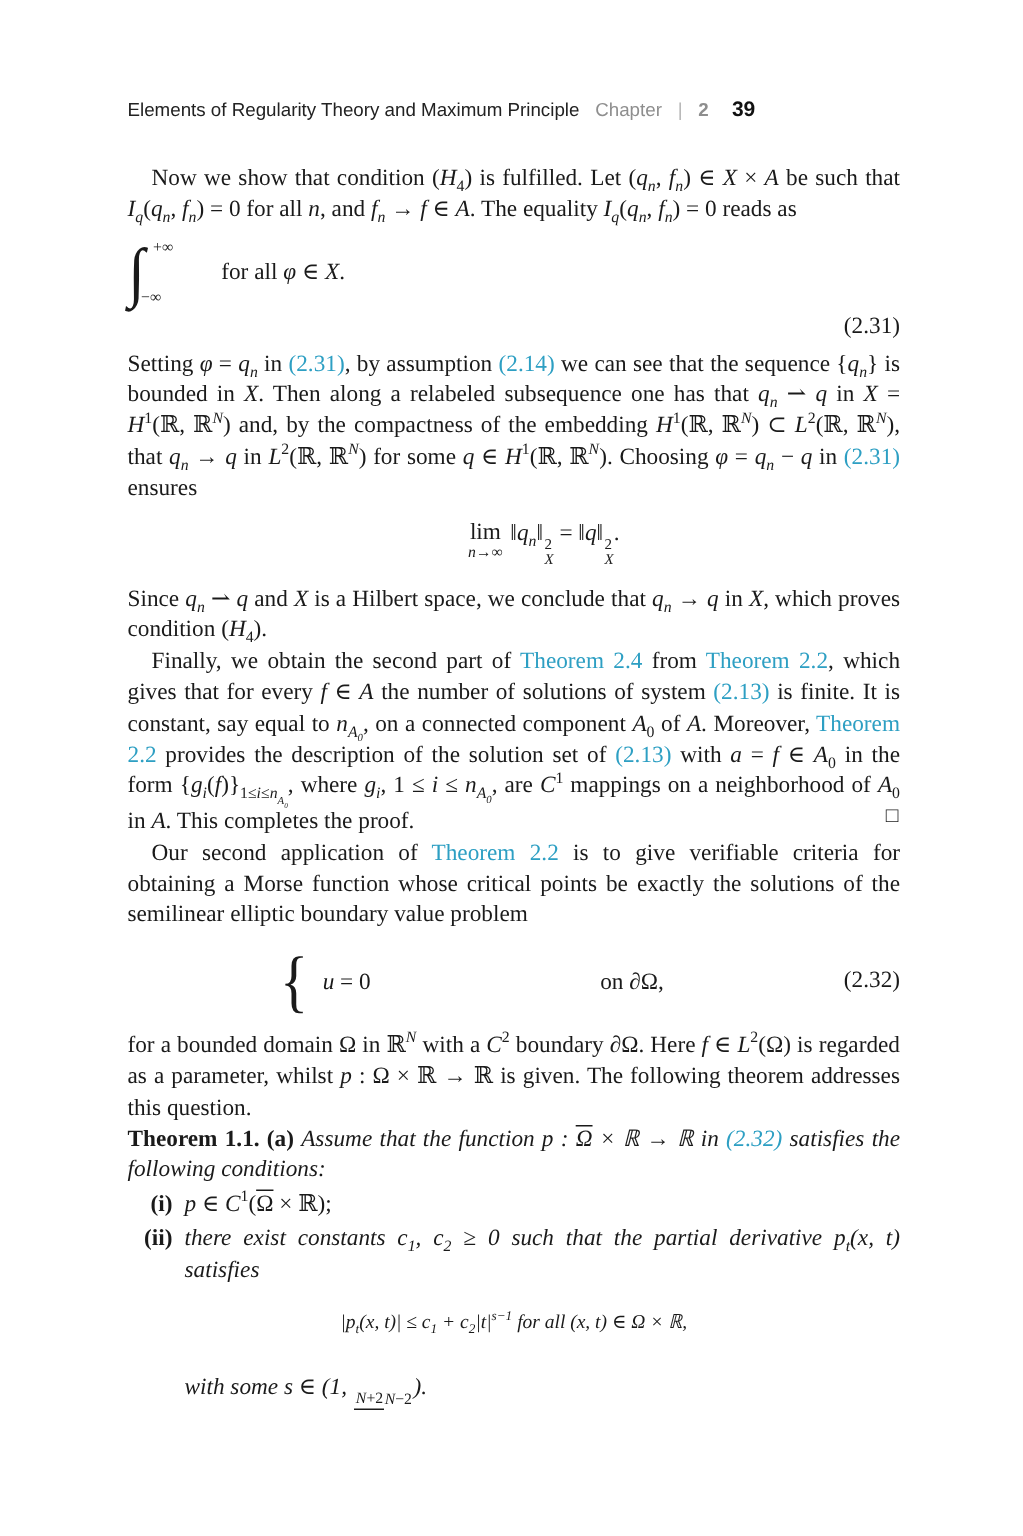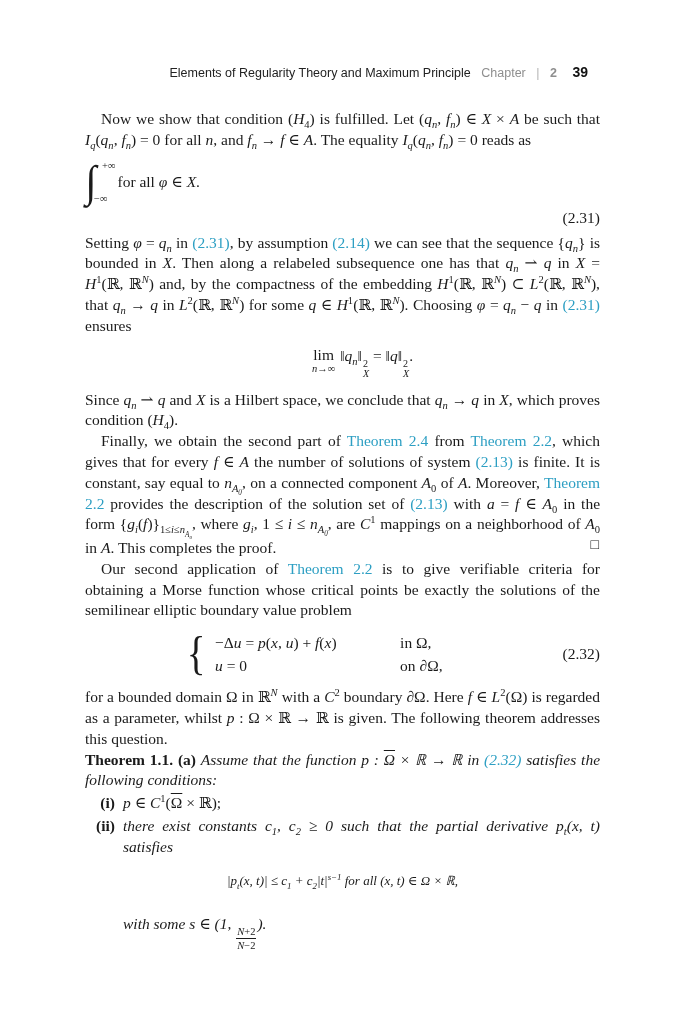--- a/index.html
+++ b/index.html
@@ -6,21 +6,21 @@
   * { box-sizing:border-box; }
   html,body { margin:0; padding:0; background:#e8e8e8; }
   .page {
     width:682px; height:1024px; margin:0 auto; background:var(--bg);
     color:var(--ink); font-family:"Liberation Serif","DejaVu Serif",serif;
     padding:64px 82px 0 85px; overflow:hidden; position:relative;
   }
   
   .runhead {
     font-family:"Liberation Sans","DejaVu Sans",sans-serif;
-    font-size:12.5px; line-height:16px; text-align:right;
+    font-size:12.5px; line-height:16px; 
     margin:0 12px 28px 0; white-space:nowrap;
   }
   .runhead .rh-title { color:#222; }
   .runhead .rh-chapter { color:var(--gray); margin-left:7px; }
   .runhead .rh-pipe { color:#b5b5b5; margin:0 7px; }
   .runhead .rh-chnum { color:var(--gray); font-weight:bold; }
   .runhead .rh-page { color:#111; font-weight:bold; font-size:14px; margin-left:12px; }
   
   p.body-par {
     font-size:15.5px; line-height:20.8px; text-align:justify; margin:0;
@@ -32,21 +32,21 @@
   .ol { text-decoration:overline; }
   
   .eq231 { margin:8px 0 6px 0; }
   .eq231-row { display:flex; align-items:center; font-size:15.5px; }
   .int-sign { font-size:44px; line-height:46px; font-style:normal; transform:scaleX(.92); }
   .int-lims { display:inline-flex; flex-direction:column; justify-content:space-between;
               height:44px; font-size:10.5px; line-height:11px; margin:0 6px 0 1px; }
   .int-up { transform:translateX(4px); }
   .int-lo { transform:translateX(-4px); }
   .bp { font-size:22px; line-height:0; vertical-align:-3px; }
-  .eq-qualifier { }
+  .eq-qualifier { margin-left:30px; }
   .eq-tagline { text-align:right; font-size:15.5px; margin-top:4px; }
   
   .limeq { display:flex; justify-content:center; align-items:flex-start;
            font-size:15.5px; margin:9px 0 8px 0; min-height:36px; }
   .limwrap { display:inline-flex; flex-direction:column; align-items:center; margin-right:5px;margin-left:40px; }
   .limword { line-height:18px; }
   .limsub { font-size:10.5px; line-height:10px; }
   .ss { display:inline-flex; flex-direction:column; font-size:10px; line-height:10px;
         vertical-align:-6px; text-align:left; margin-left:1px; }
   .limeq-body { padding-top:1px; }
@@ -60,21 +60,21 @@
   .sys-lhs { width:185px; }
   .eq232 .tag { margin-left:auto; }
   
   .thm-head { margin-top:13px; }
   .thm-label { font-weight:bold; font-style:normal; }
   .li { display:flex; margin-top:2px; font-size:15.5px; line-height:20.8px; }
   .li-label { min-width:30px; text-align:right; font-weight:bold; margin-right:8px; }
   .li-body { flex:1; text-align:justify; }
   .ineq { text-align:center; font-size:13px; margin:13px 0 0 0; }
   .withsome { padding-left:38px; font-size:15.5px; margin-top:26px; }
-  .frac { display:inline-flex; flex-direction:column; vertical-align:-6px;
+  .frac { display:inline-flex; flex-direction:row; vertical-align:-6px;
           text-align:center; font-size:10.5px; line-height:11px; margin:0 1px; }
   .fr-n { border-bottom:1px solid currentColor; padding:0 1px 1px 1px; }
   .fr-d { padding-top:1px; }
   
   .proof-par { position:relative; }
   .qed { position:absolute; right:1px; bottom:3px; font-style:normal; font-size:14px; }
   .spacer-after-eq { margin-top:7px; }
 </style>
 </head>
 <body>
@@ -123,24 +123,20 @@
 
   <p class="body-par ind proof-par"><span>Finally, we obtain the second part of <span class="ref">Theorem 2.4</span> from <span class="ref">Theorem 2.2</span>, which gives that for every <i>f</i> ∈ <i>A</i> the number of solutions of system <span class="ref">(2.13)</span> is finite. It is constant, say equal to <i>n<sub>A<sub>0</sub></sub></i>, on a connected component <i>A</i><sub>0</sub> of <i>A</i>. Moreover, <span class="ref">Theorem 2.2</span> provides the description of the solution set of <span class="ref">(2.13)</span> with <i>a</i> = <i>f</i> ∈ <i>A</i><sub>0</sub> in the form {<i>g<sub>i</sub></i>(<i>f</i>)}<sub>1≤<i>i</i>≤<i>n<sub>A<sub>0</sub></sub></i></sub>, where <i>g<sub>i</sub></i>, 1 ≤ <i>i</i> ≤ <i>n<sub>A<sub>0</sub></sub></i>, are <i>C</i><sup>1</sup> mappings on a neighborhood of <i>A</i><sub>0</sub> in <i>A</i>. This completes the proof.</span><span class="qed">□</span></p>
 
   <p class="body-par ind thm-head">Our second application of <span class="ref">Theorem 2.2</span> is to give verifiable criteria for obtaining a Morse function whose critical points be exactly the solutions of the semilinear elliptic boundary value problem</p>
 
   <div class="eq232">
     <div class="sys">
       <span class="sys-brace">{</span>
       <div class="sys-rows">
         <div class="sys-row">
-          <span class="sys-lhs">−Δ<i>u</i> = <i>p</i>(<i>x</i>, <i>u</i>) + <i>f</i>(<i>x</i>)</span>
-          <span>in Ω,</span>
-        </div>
-        <div class="sys-row">
           <span class="sys-lhs"><i>u</i> = 0</span>
           <span>on ∂Ω,</span>
         </div>
       </div>
     </div>
     <span class="tag">(2.32)</span>
   </div>
 
   <p class="body-par">for a bounded domain Ω in ℝ<sup><i>N</i></sup> with a <i>C</i><sup>2</sup> boundary ∂Ω. Here <i>f</i> ∈ <i>L</i><sup>2</sup>(Ω) is regarded as a parameter, whilst <i>p</i> : Ω × ℝ → ℝ is given. The following theorem addresses this question.</p>
 

